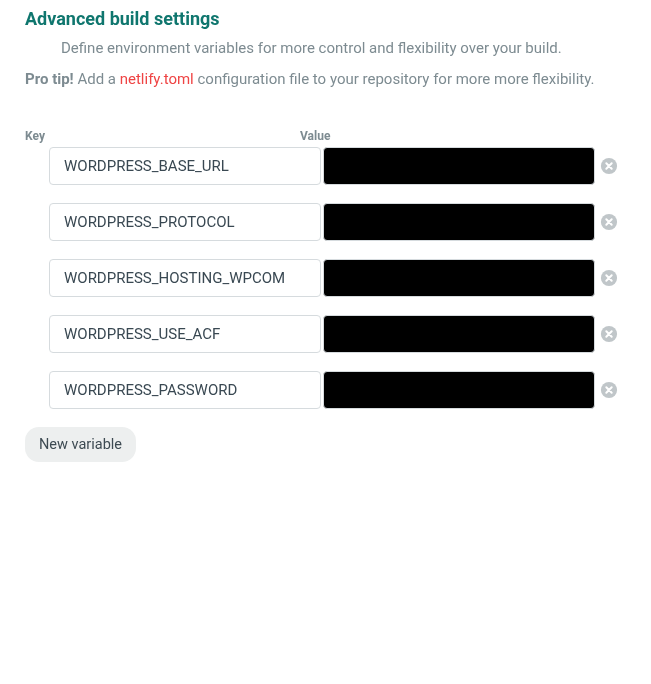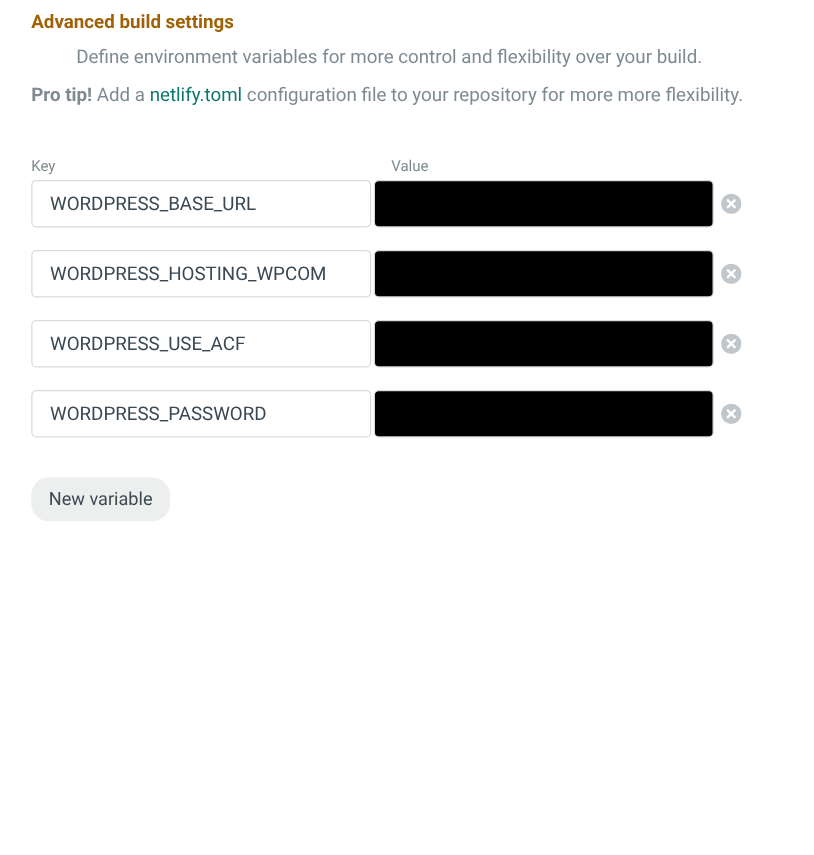--- a/index.html
+++ b/index.html
@@ -8,61 +8,63 @@
       padding: 0;
     }
     body {
       font-family: -apple-system, BlinkMacSystemFont, "Segoe UI", Roboto, Helvetica, Arial, sans-serif;
       background: #ffffff;
       padding: 8px 25px 25px 25px;
       width: 651px;
       color: #334147;
     }
     .heading {
-      font-size: 15px;
+      font-size: 18px;
       font-weight: 700;
-      color: #a16207;
+      color: #0f766e;
       margin-bottom: 8px;
     }
     .description {
       font-size: 15px;
       color: #7d8b91;
       line-height: 1.5;
       margin-bottom: 8px;
       margin-left: 36px;
     }
     .protip {
       font-size: 15px;
       color: #7d8b91;
       line-height: 1.55;
       margin-bottom: 38px;
     }
     .protip .bold {
       font-weight: 700;
     }
     .protip .link {
-      color: #0f766e;
+      color: #ef4444;
       text-decoration: none;
       cursor: pointer;
     }
     .labels-row {
       display: flex;
-      gap: 16px;
+      gap: 3px;
       margin-bottom: 4px;
+      font-weight: bold;
     }
     .col-label {
       font-size: 12px;
       color: #7d8b91;
       width: 272px;
     }
     .var-row {
       display: flex;
       align-items: center;
       gap: 2px;
       margin-bottom: 18px;
+      margin-left: 24px;
     }
     .input {
       width: 272px;
       height: 38px;
       border: 1px solid #d6dbde;
       border-radius: 4px;
       padding: 0 14px;
       font-size: 15px;
       color: #394852;
       background: #ffffff;
@@ -91,21 +93,20 @@
     .new-var-btn {
       display: inline-block;
       background: #edefef;
       border: none;
       border-radius: 14px;
       padding: 9px 14px;
       font-size: 14.5px;
       color: #3d4a52;
       cursor: pointer;
       font-family: inherit;
-      margin-top: 14px;
     }
   </style>
 </head>
 <body>
 
 
 
 <h2 class="heading">Advanced build settings</h2>
 
 <p class="description">Define environment variables for more control and flexibility over your build.</p>
@@ -115,20 +116,30 @@
 </p>
 
 <div class="labels-row">
   <div class="col-label">Key</div>
   <div class="col-label">Value</div>
 </div>
 
 <div id="vars-container">
     <div class="var-row">
       <input class="input" type="text" value="WORDPRESS_BASE_URL" style="">
+      <input class="input value-input" type="password" value="████████████████" style="">
+      <div class="delete-btn">
+        <svg viewBox="0 0 20 20">
+          <circle cx="10" cy="10" r="9"></circle>
+          <path d="M7 7 L13 13 M13 7 L7 13" stroke="#ffffff" stroke-width="2.2" stroke-linecap="round" fill="none"></path>
+        </svg>
+      </div>
+    </div>
+    <div class="var-row">
+      <input class="input" type="text" value="WORDPRESS_PROTOCOL" style="">
       <input class="input value-input" type="password" value="████████████████" style="">
       <div class="delete-btn">
         <svg viewBox="0 0 20 20">
           <circle cx="10" cy="10" r="9"></circle>
           <path d="M7 7 L13 13 M13 7 L7 13" stroke="#ffffff" stroke-width="2.2" stroke-linecap="round" fill="none"></path>
         </svg>
       </div>
     </div>
     <div class="var-row">
       <input class="input" type="text" value="WORDPRESS_HOSTING_WPCOM" style="">

